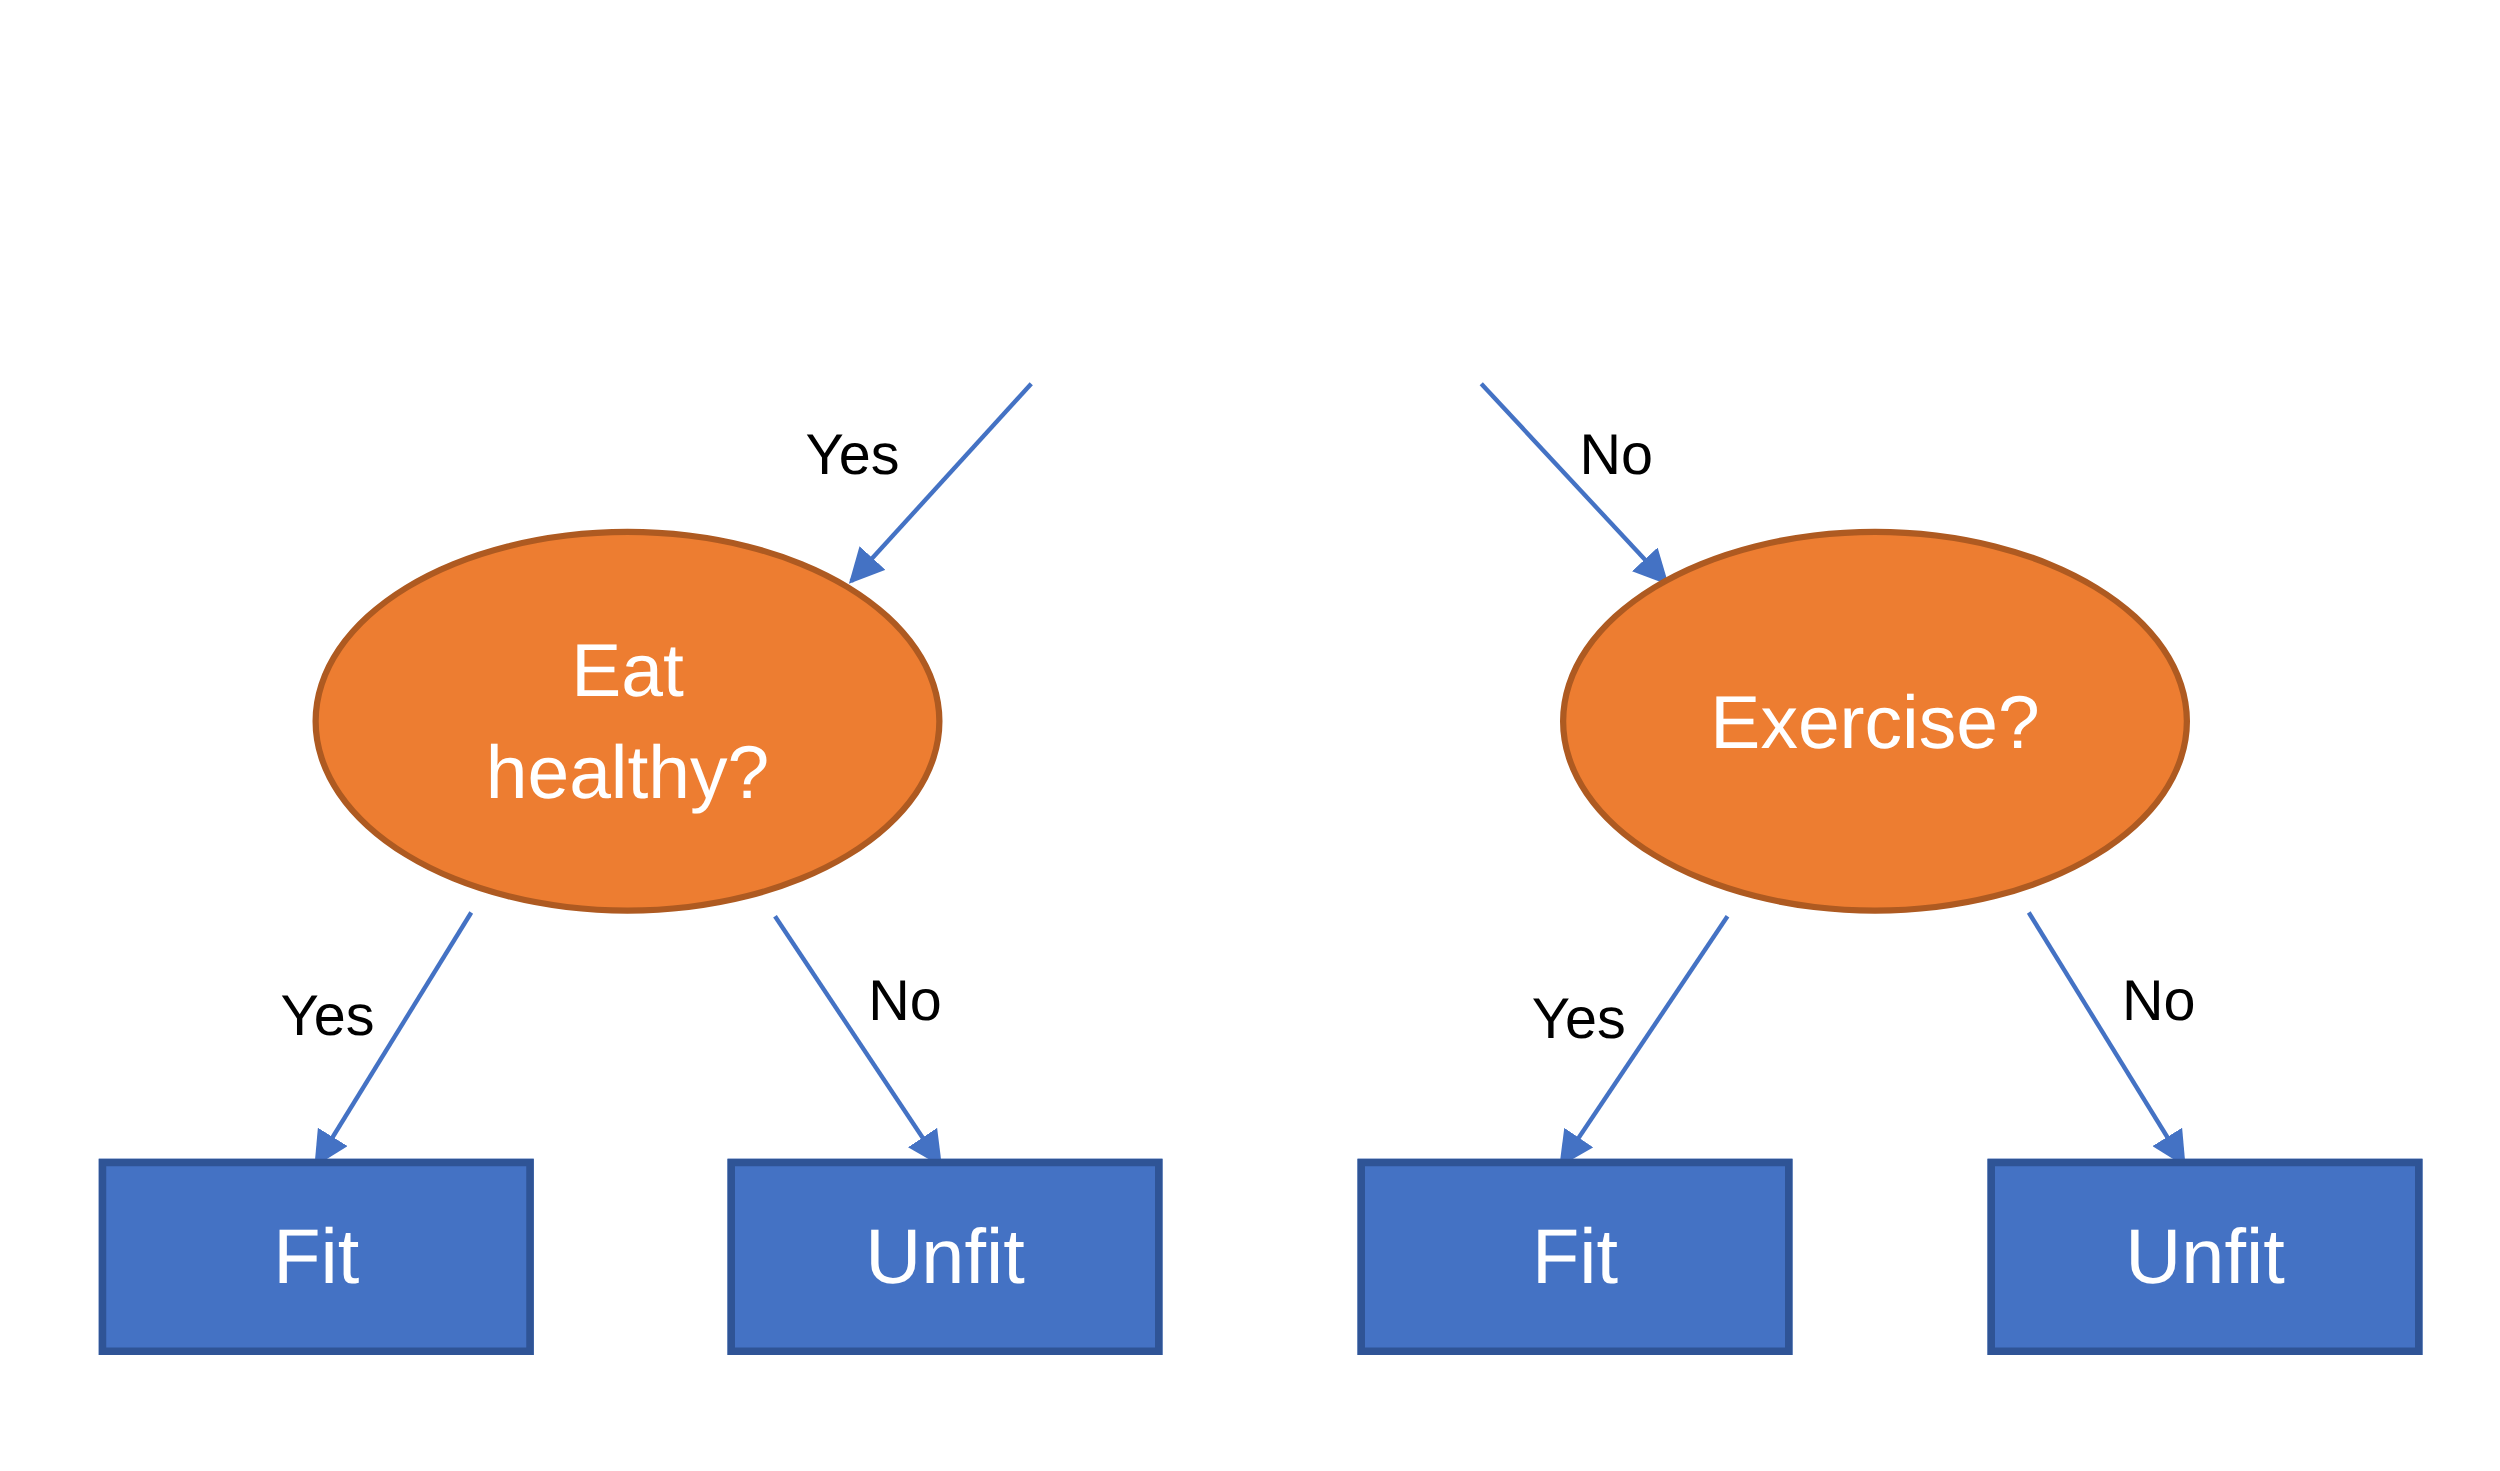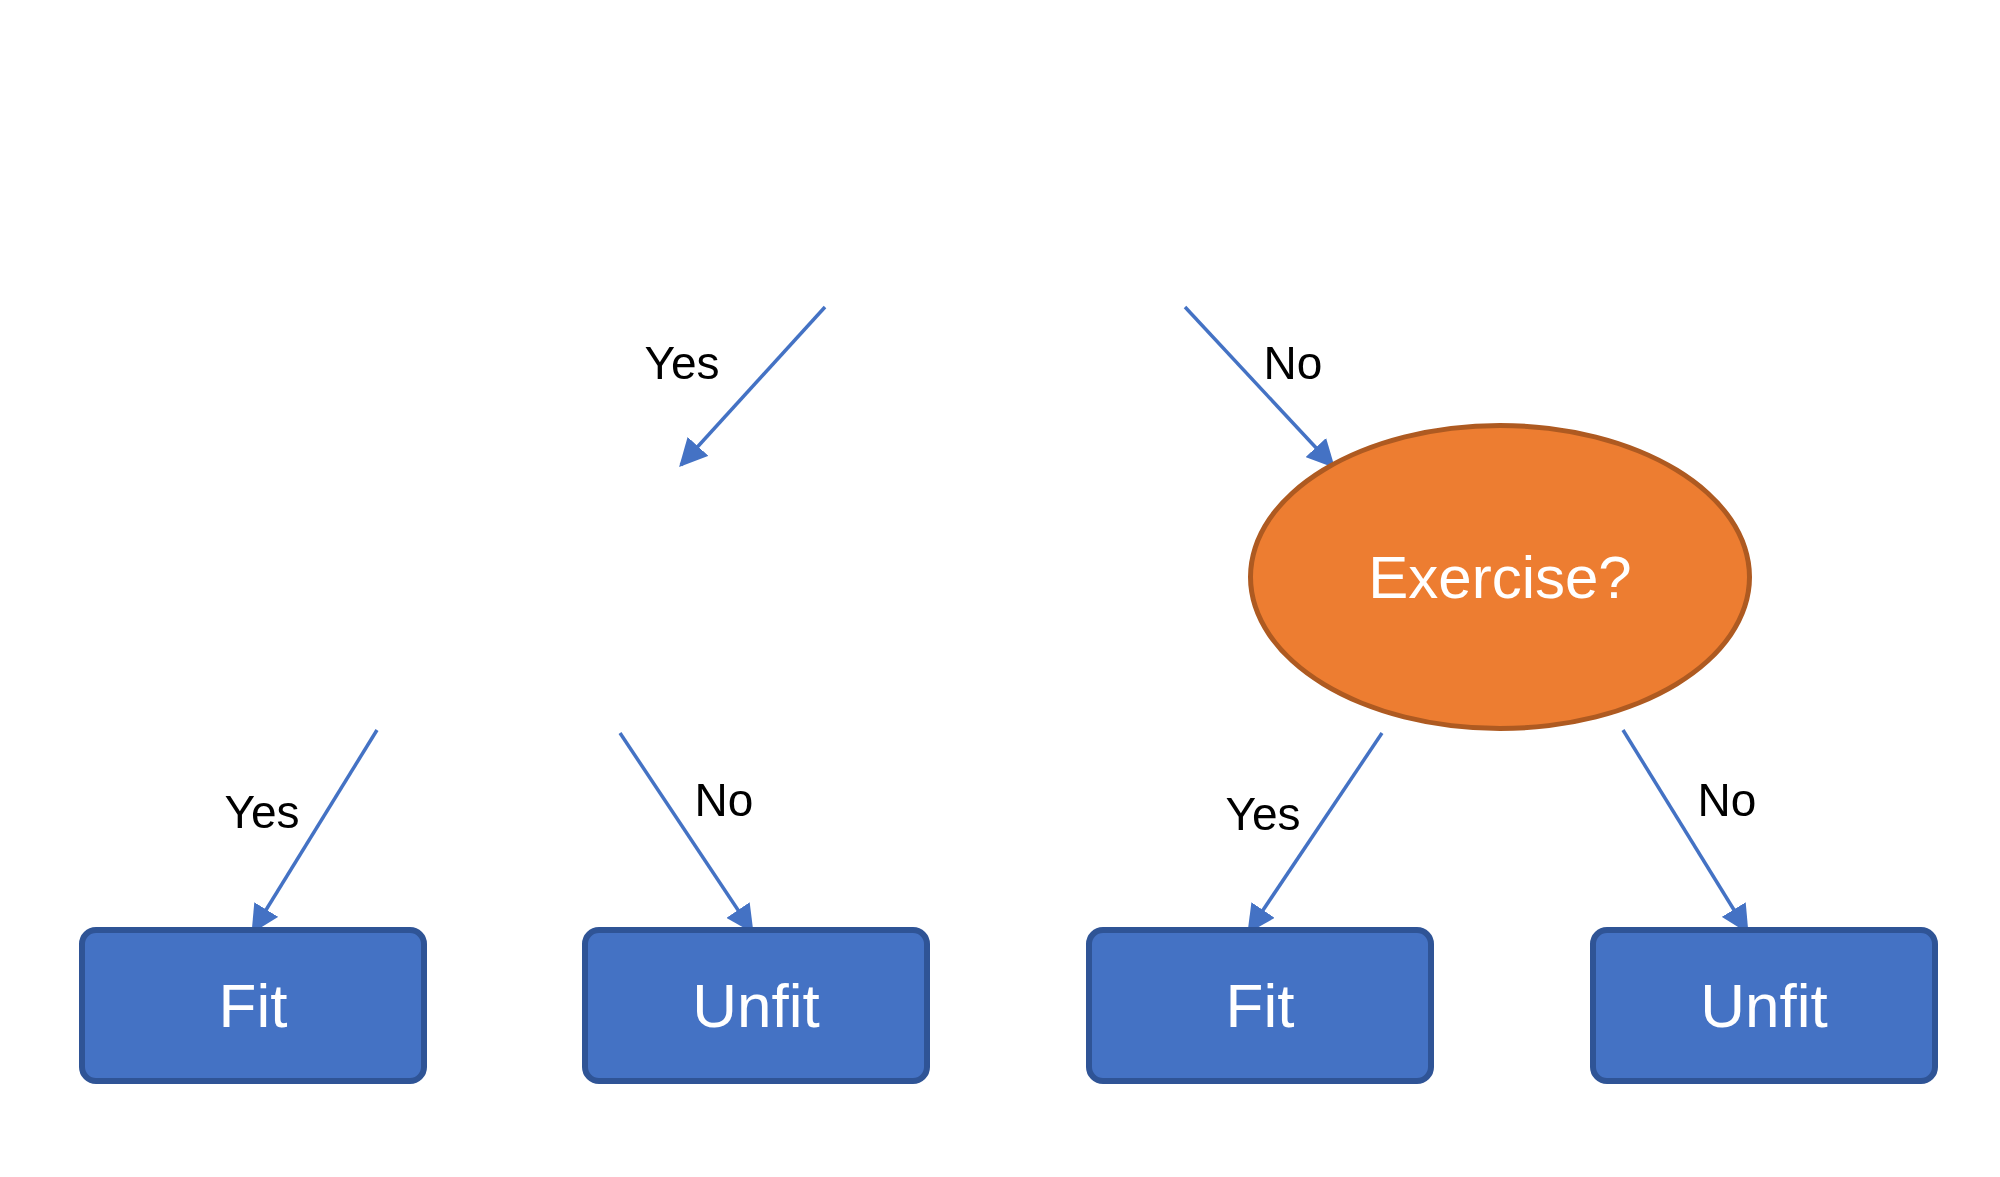--- a/index.html
+++ b/index.html
@@ -27,21 +27,20 @@
     fill: none;
   }
   .node {
     position: absolute;
     box-sizing: border-box;
     display: flex;
     align-items: center;
     justify-content: center;
     text-align: center;
     color: var(--node-text, #ffffff);
-    border-radius: 17px;
   }
   .ellipse {
     border-radius: 50%;
     background: var(--decision-fill, #ED7D31);
     border: 5px solid var(--decision-border, #AE5A21);
     font-size: 60px;
     line-height: 1.35;
   }
   .rect {
     background: var(--outcome-fill, #4472C4);
@@ -85,20 +84,23 @@
     </defs>
     <line class="edge-line" x1="825" y1="307" x2="681" y2="465" marker-end="url(#arrowhead)"></line>
     <line class="edge-line" x1="1185" y1="307" x2="1333" y2="466" marker-end="url(#arrowhead)"></line>
     <line class="edge-line" x1="377" y1="730" x2="253" y2="931" marker-end="url(#arrowhead)"></line>
     <line class="edge-line" x1="620" y1="733" x2="752" y2="931" marker-end="url(#arrowhead)"></line>
     <line class="edge-line" x1="1382" y1="733" x2="1249" y2="931" marker-end="url(#arrowhead)"></line>
     <line class="edge-line" x1="1623" y1="730" x2="1747" y2="931" marker-end="url(#arrowhead)"></line>
   </svg>
 
 
+  <div class="node ellipse" id="node-eat">
+    <span class="node-label">Eat healthy?</span>
+  </div>
 
   <div class="node ellipse" id="node-exercise">
     <span class="node-label">Exercise?</span>
   </div>
 
   <div class="node rect" id="leaf-fit-left">
     <span class="node-label">Fit</span>
   </div>
 
   <div class="node rect" id="leaf-unfit-left">

